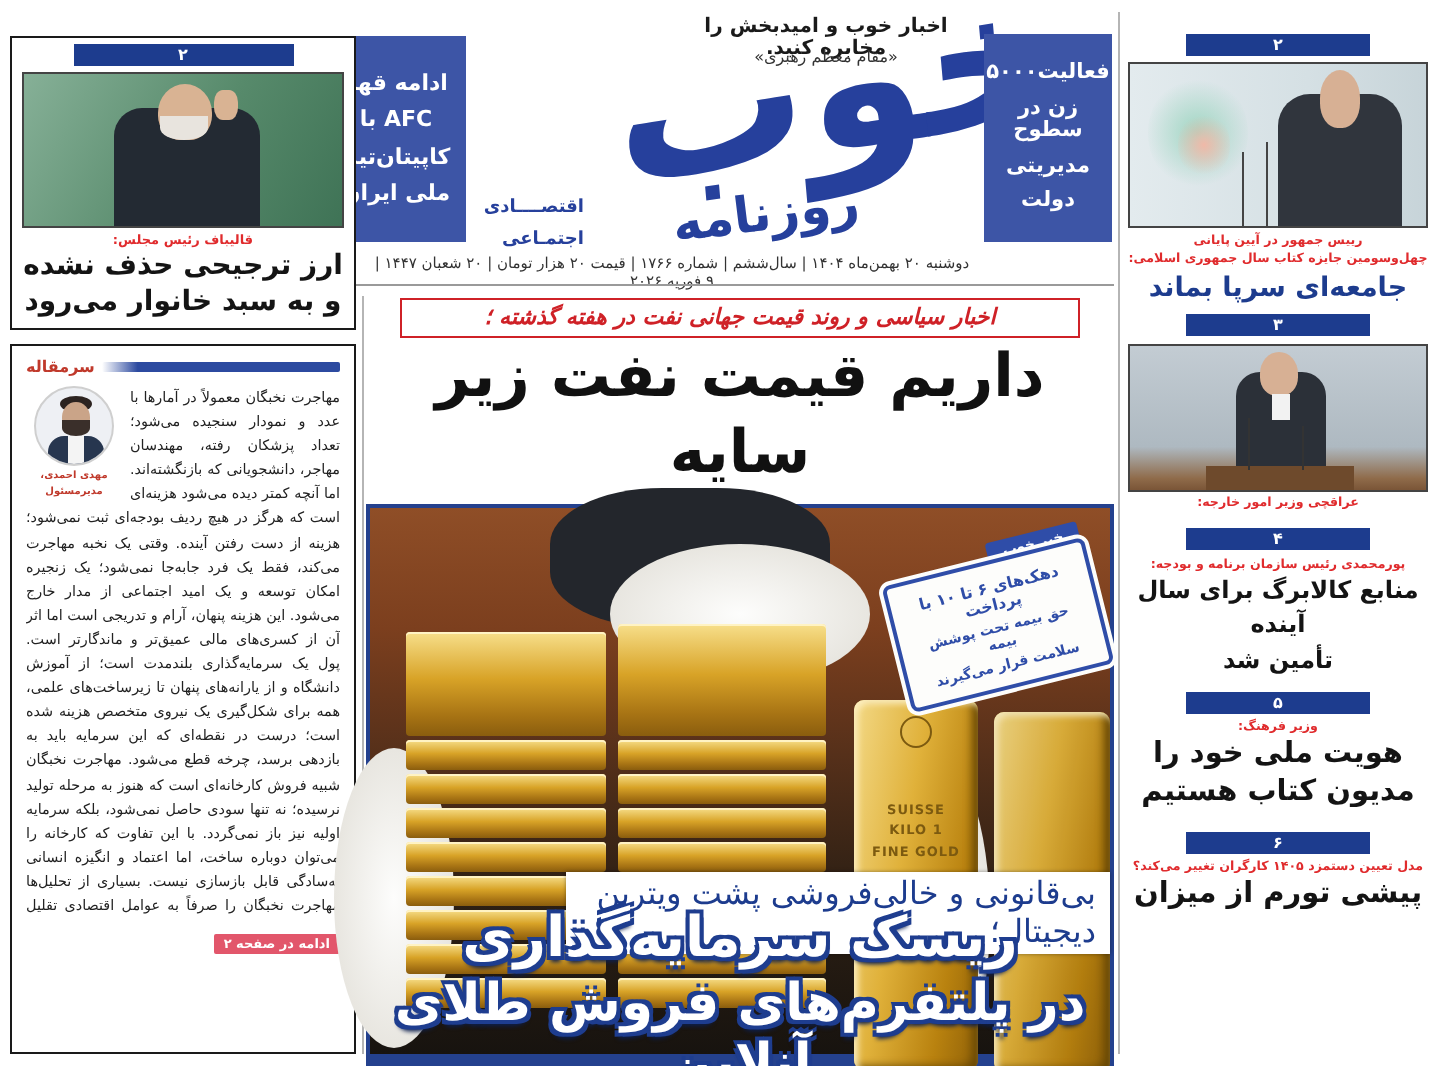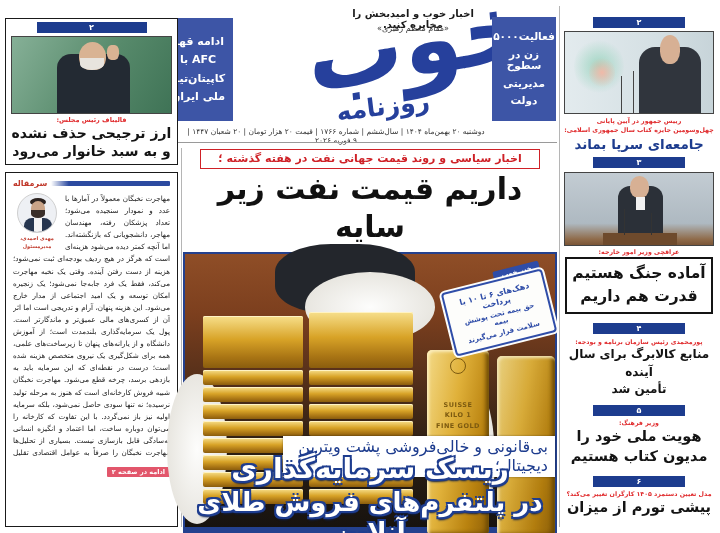--- a/index.html
+++ b/index.html
@@ -57,21 +57,21 @@
   .ph-pezeshkian .head { position:absolute; right:22%; top:4%; width:14%; height:36%; background:#d7b094; border-radius:50% 50% 44% 44%; }
   .ph-pezeshkian .mic { position:absolute; bottom:0; width:1px; height:46%; background:#444; }
   .ph-araghchi { background:linear-gradient(180deg,#c3ccd3 0%, #aeb9c1 70%, #8f6b4a 92%, #7a5537 100%); }
   .ph-araghchi .fig { position:absolute; left:36%; top:18%; width:30%; height:66%; background:#2b3038; border-radius:12px 12px 0 0; }
   .ph-araghchi .head { position:absolute; left:44%; top:5%; width:13%; height:30%; background:#d7b094; border-radius:50% 50% 44% 44%; }
   .ph-araghchi .shirt { position:absolute; left:48%; top:34%; width:6%; height:18%; background:#f2f2f2; }
   .ph-araghchi .pod { position:absolute; bottom:0; left:26%; width:50%; height:16%; background:#6e4a2c; }
   .ph-araghchi .mic { position:absolute; bottom:14%; width:1px; height:36%; background:#333; }
 
   
-  .kicker { border:1.5px solid #cf2127; color:#cf2127; font-weight:bold; font-size:11px; line-height:17px; text-align:center; }
+  .kicker { border:1.5px solid #cf2127; color:#cf2127; font-weight:bold; font-size:11px; line-height:17px; text-align:center;font-style:italic; }
   .lead-hl { font-weight:bold; color:#111; font-size:30px; line-height:1.28; text-align:center; letter-spacing:-0.5px; }
   .lead-photo { border:2px solid #24418e; border-bottom:6px solid #24418e;
     background:linear-gradient(180deg,#8f4e27 0%, #7c3f1e 22%, #56301a 45%, #2e2014 70%, #17130f 100%); }
   .glove { position:absolute; background:radial-gradient(ellipse,#fdfdfc 0%, #e8e6e0 70%, rgba(210,205,195,0) 100%); border-radius:50%; }
   .darm { position:absolute; background:#23262c; border-radius:40%; }
   .gstack { position:absolute; display:flex; flex-direction:column; gap:2px; }
   .gbar { height:15px; border-radius:2px; background:linear-gradient(180deg,#f7df8b 0%, #d8a327 45%, #a87414 80%, #8a5d0e 100%); box-shadow:inset 0 1px 0 #fff3c4; }
   .upbar { position:absolute; border-radius:5px; background:linear-gradient(100deg,#f3d986 0%, #e0b13a 40%, #b9820f 75%, #906108 100%); box-shadow:inset 2px 2px 3px #fdeebc, inset -3px -2px 4px #6b4a05; }
   .upbar .engraving { margin-top:26px; text-align:center; color:#7c5a10; font-size:6.5px; font-weight:bold; line-height:1.6; letter-spacing:0.5px; }
   .upbar .seal { width:16px; height:16px; border-radius:50%; border:1.5px solid #7c5a10; margin:8px auto 0; }
@@ -85,20 +85,24 @@
 </head>
 <body>
 
 <div class="page">
 
   <div class="abs slogan1 ctr" style="left:338px; top:8px; width:150px;">اخبار خوب و امیدبخش را مخابره کنید.</div>
   <div class="abs slogan2 ctr" style="left:363px; top:21px; width:100px;">«مقام معظم رهبری»</div>
 
   <div class="abs logo-main" style="left:306px; top:-6px;">خوب</div>
   <div class="abs logo-sub" style="left:336px; top:92px;">روزنامه</div>
+  <div class="abs logo-tag" style="left:240px; top:96px; width:52px;">
+    <div>اقتصــــادی</div>
+    <div>اجتمـاعی</div>
+  </div>
 
   <div class="abs dateline ctr" style="left:186px; top:127px; width:300px;">دوشنبه ۲۰ بهمن‌ماه ۱۴۰۴ | سال‌ششم | شماره ۱۷۶۶ | قیمت ۲۰ هزار تومان | ۲۰ شعبان ۱۴۴۷ | ۹ فوریه ۲۰۲۶</div>
   <div class="abs hline" style="left:5px; top:142px; width:552px;"></div>
 
   <div class="abs promo-box" style="left:163px; top:18px; width:70px; height:103px; font-size:11px;">
     <div>ادامه قهر</div>
     <div>AFC با</div>
     <div>کاپیتان‌تیم</div>
     <div>ملی ایران</div>
   </div>
@@ -234,24 +238,20 @@
       <div class="bar-num" style="width:92px; margin:4px auto 0;">۳</div>
       <div class="ph ph-araghchi" style="margin:4px 1px 0; height:74px;">
         <div class="fig"></div>
           <div class="head"></div>
           <div class="shirt"></div>
           <div class="pod"></div>
         <div class="mic" style="left:40%;"></div>
           <div class="mic" style="left:58%; height:30%;"></div>
       </div>
       <div class="red-cap" style="font-size:6.3px; margin-top:2px;">عراقچی وزیر امور خارجه:</div>
-      <div class="hl" style="border:2px solid #141414; margin:2px 2px 0; padding:3px 0 4px; font-size:15.5px; line-height:1.5;">
-        <div>آماده جنگ هستیم</div>
-        <div>قدرت هم داریم</div>
-      </div>
     </div>
 
     <div>
       <div class="bar-num" style="width:92px; margin:9px auto 0;">۴</div>
       <div class="red-cap" style="font-size:6.3px; margin-top:4px;">پورمحمدی رئیس سازمان برنامه و بودجه:</div>
       <div class="hl" style="font-size:12px; line-height:1.45; margin-top:1px;">
         <div>منابع کالابرگ برای سال آینده</div>
         <div>تأمین شد</div>
       </div>
     </div>

